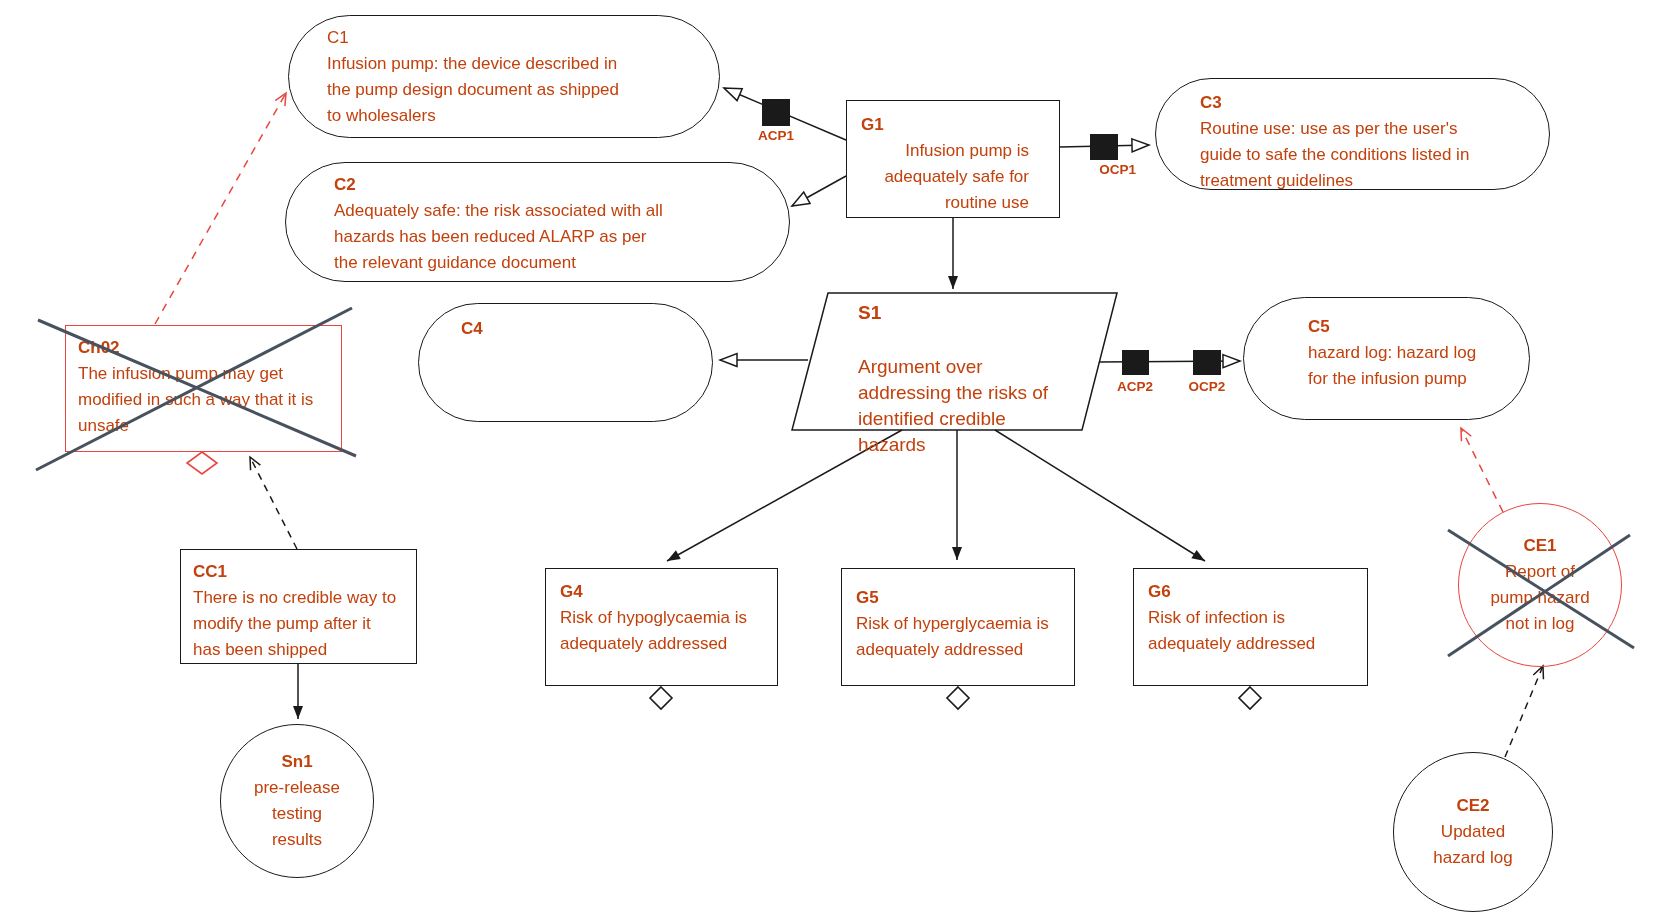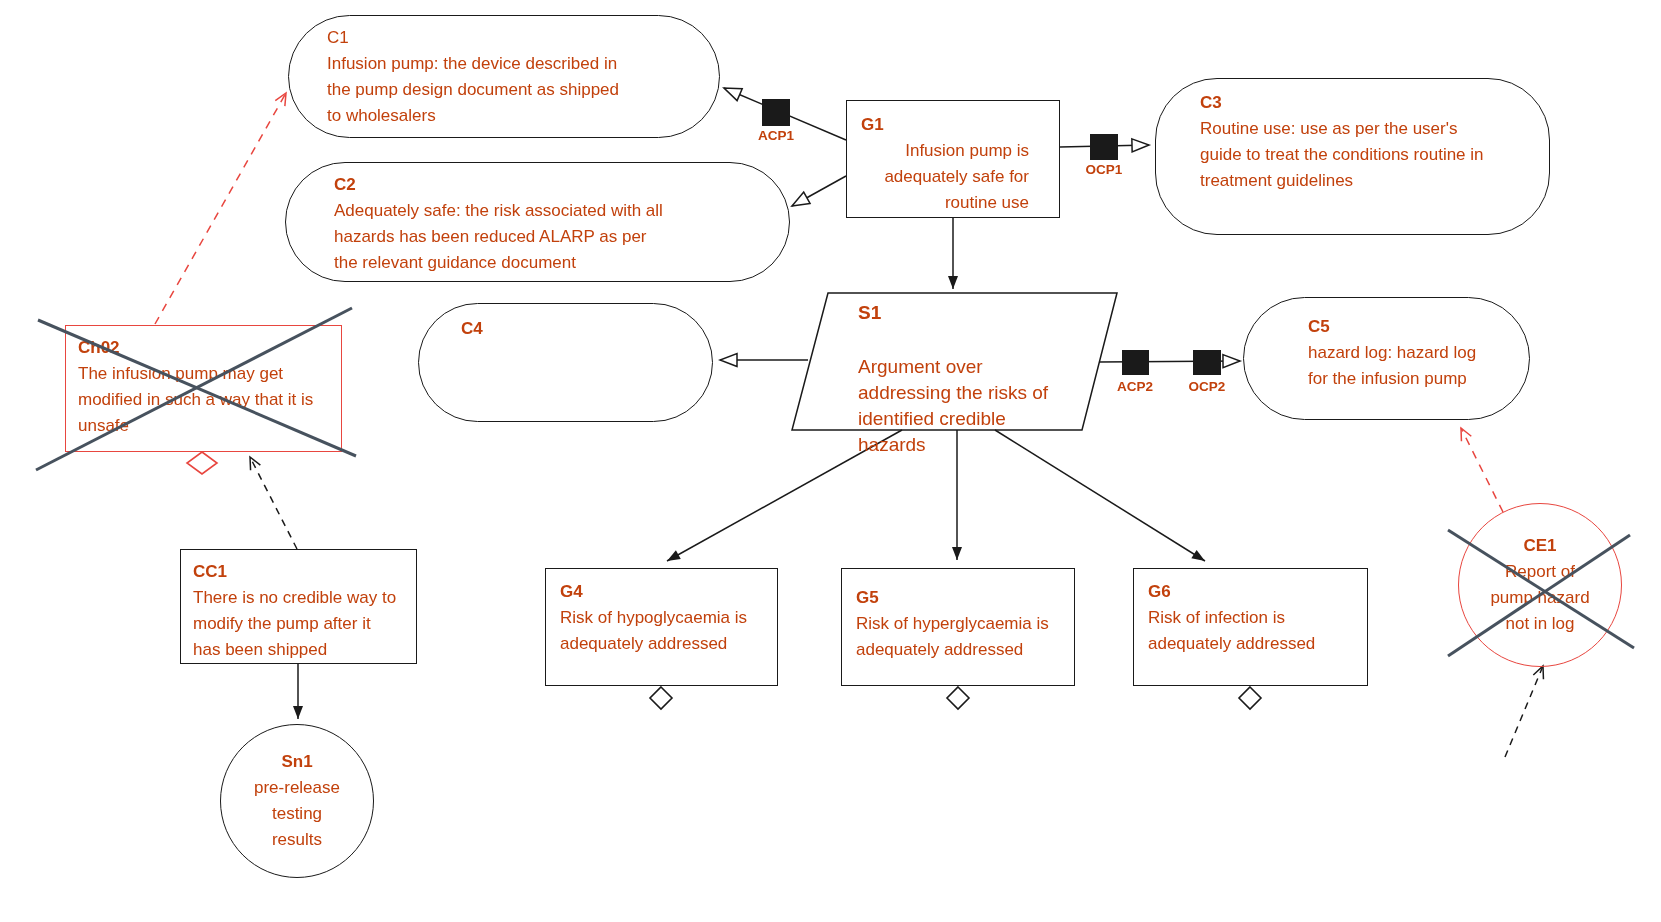--- a/index.html
+++ b/index.html
@@ -91,23 +91,23 @@
   <div class="node" style="left:288px;top:15px;width:432px;height:123px;border-radius:62px;padding:9px 24px 8px 38px;">
     <div class="nid plain">C1</div>
     <div class="ntext" style="width:300px;">Infusion pump: the device described in the pump design document as shipped to wholesalers</div>
   </div>
 
   <div class="node" style="left:285px;top:162px;width:505px;height:120px;border-radius:60px;padding:9px 24px 8px 48px;">
     <div class="nid">C2</div>
     <div class="ntext" style="width:335px;">Adequately safe: the risk associated with all hazards has been reduced ALARP as per the relevant guidance document</div>
   </div>
 
-  <div class="node" style="left:1155px;top:78px;width:395px;height:157px;border-radius:62px;padding:11px 24px 8px 44px;">
+  <div class="node" style="left:1155px;top:78px;width:395px;height:112px;border-radius:62px;padding:11px 24px 8px 44px;">
     <div class="nid">C3</div>
-    <div class="ntext" style="width:302px;">Routine use: use as per the user's guide to treat the conditions routine in treatment guidelines</div>
+    <div class="ntext" style="width:302px;">Routine use: use as per the user's guide to safe the conditions listed in treatment guidelines</div>
   </div>
 
   <div class="node" style="left:846px;top:100px;width:214px;height:118px;padding:11px 14px;">
     <div class="nid">G1</div>
     <div class="ntext" style="width:168px;text-align:right;">Infusion pump is adequately safe for routine use</div>
   </div>
 
   <div class="node" style="left:418px;top:303px;width:295px;height:119px;border-radius:60px;padding:12px 24px 8px 42px;">
     <div class="nid">C4</div>
   </div>
@@ -150,26 +150,30 @@
   <div class="node" style="left:1133px;top:568px;width:235px;height:118px;padding:10px 14px;">
     <div class="nid">G6</div>
     <div class="ntext" style="width:185px;">Risk of infection is adequately addressed</div>
   </div>
 
   <div class="node circle redcirc" style="left:1458px;top:503px;width:164px;height:164px;">
     <div class="nid">CE1</div>
     <div class="ntext" style="width:112px;">Report of pump hazard not in log</div>
   </div>
 
+  <div class="node circle" style="left:1393px;top:752px;width:160px;height:160px;">
+    <div class="nid">CE2</div>
+    <div class="ntext" style="width:92px;">Updated hazard log</div>
+  </div>
 
   <div class="sq" style="left:762px;top:99px;width:28px;height:27px;"></div>
   <div class="sq-label" style="left:744px;top:128px;width:64px;">ACP1</div>
 
   <div class="sq" style="left:1090px;top:134px;width:28px;height:26px;"></div>
-  <div class="sq-label" style="left:1072px;top:162px;width:64px;">OCP1</div>
+  <div class="sq-label" style="left:1072px;top:162px;width:64px;text-align:right;">OCP1</div>
 
   <div class="sq" style="left:1122px;top:350px;width:27px;height:25px;"></div>
   <div class="sq-label" style="left:1103px;top:379px;width:64px;">ACP2</div>
 
   <div class="sq" style="left:1193px;top:350px;width:28px;height:25px;"></div>
   <div class="sq-label" style="left:1175px;top:379px;width:64px;">OCP2</div>
 
   <svg class="layer" width="1661" height="922">
     <line class="cross" x1="38" y1="320" x2="356" y2="456"></line>
     <line class="cross" x1="352" y1="308" x2="36" y2="470"></line>

